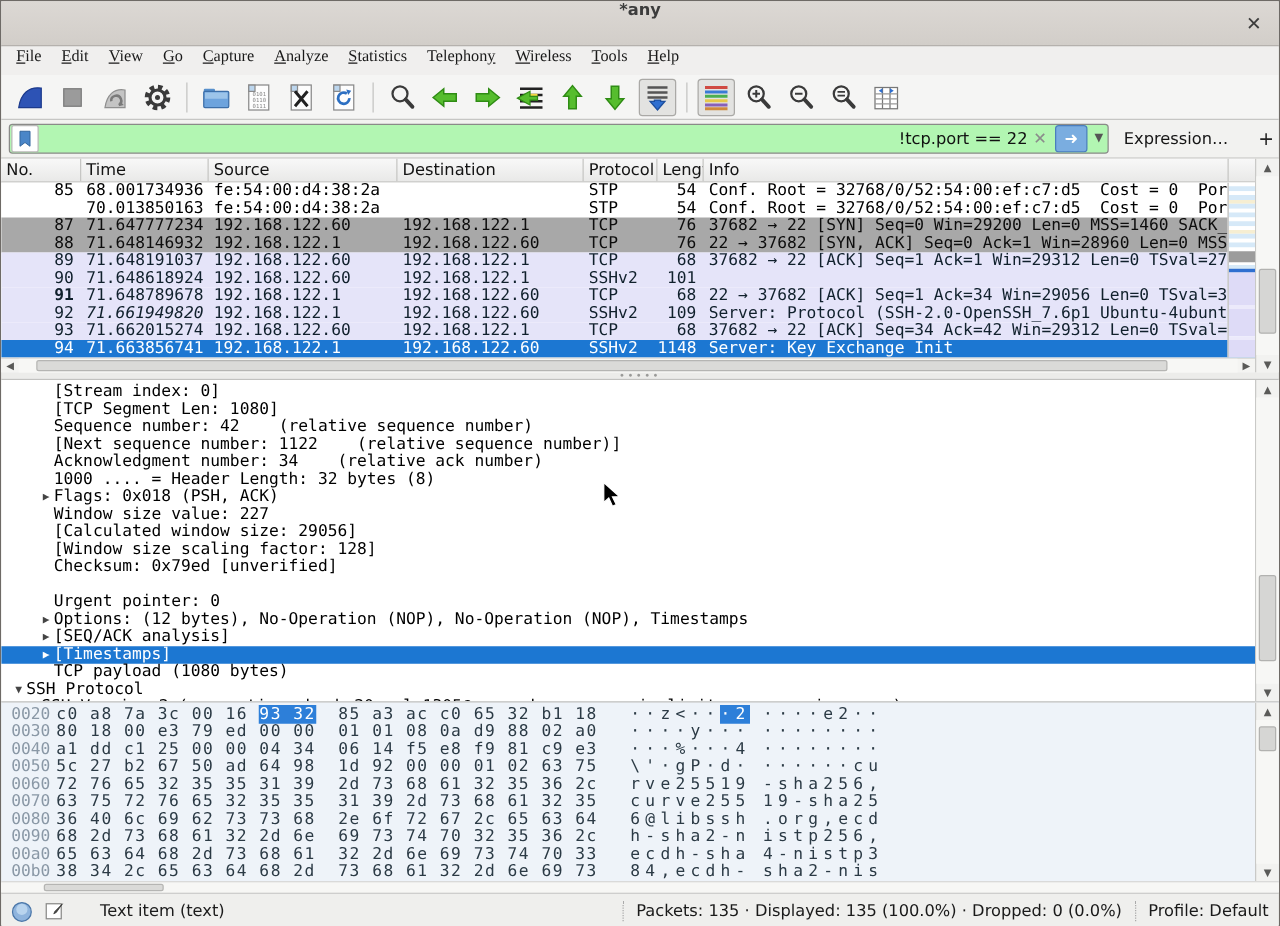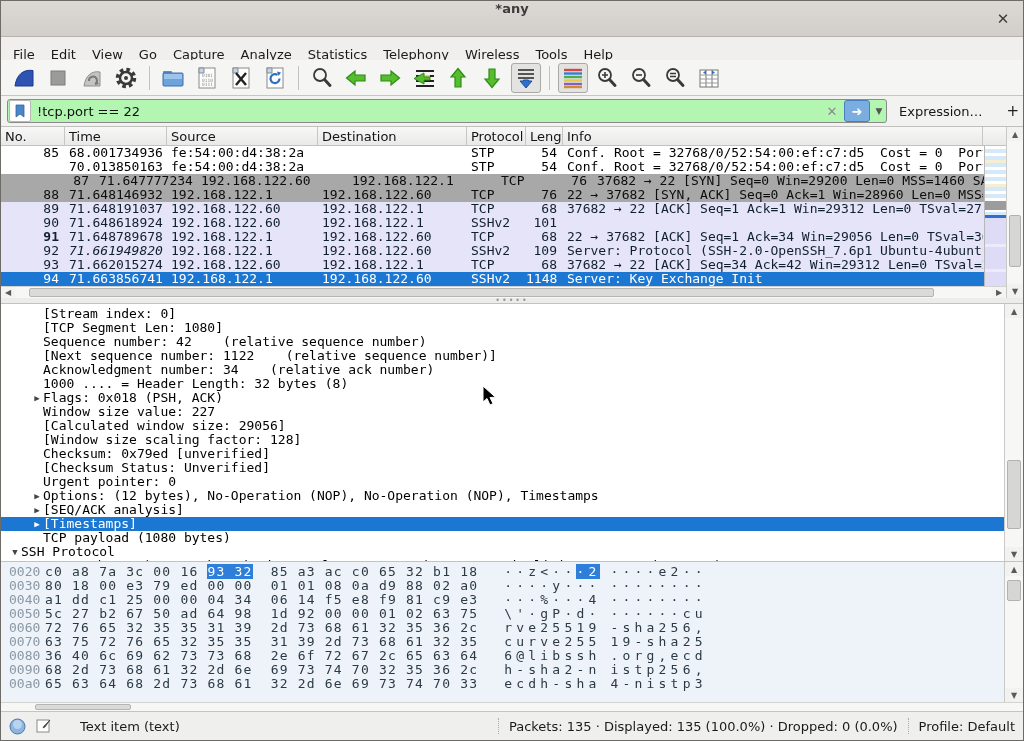--- a/index.html
+++ b/index.html
@@ -7,35 +7,35 @@
   body { font-family:"DejaVu Sans","Liberation Sans",sans-serif; font-size:13px; color:#1a1a1a; background:#efefed; }
   #window { width:1024px; height:741px; border:1px solid #6e6a66; display:flex; flex-direction:column; position:relative; }
 
   
   #titlebar { height:36px; background:linear-gradient(#dcd8d4,#d2cec9); border-bottom:1px solid #b5b1ad; display:flex; justify-content:center; position:relative; flex:0 0 auto; }
   #titlebar .title { font-weight:bold; color:#3c3c3c; }
   #titlebar .close { position:absolute; right:10px; top:8px; width:20px; height:20px; text-align:center; line-height:20px; font-size:15px; color:#3c3c3c; cursor:default; }
 
   
   #menubar { height:23px; background:#f0efee; display:flex; align-items:stretch; padding-left:4px; flex:0 0 auto; }
-  .menu-item { padding:10px 8px; white-space:nowrap; }
+  .menu-item { padding:0 8px; white-space:nowrap;font-family:Liberation Serif, serif; }
   .menu-item u { text-decoration:underline; }
 
   
   #toolbar { height:36px; background:#f5f5f4; border-bottom:1px solid #c6c6c4; display:flex; align-items:center; padding-left:6px; flex:0 0 auto; }
   .tb-btn { width:30px; height:30px; margin:0 2px; display:flex; align-items:center; justify-content:center; border:1px solid transparent; border-radius:3px; }
   .tb-btn.pressed { background:#e3e3e1; border-color:#aaa9a6; }
   .tb-sep { width:1px; height:24px; background:#c3c3c1; margin:0 6px; }
   .tb-btn svg { display:block; }
 
   
   #filterbar { height:31px; background:#f2f2f0; border-bottom:1px solid #bfbfbd; display:flex; align-items:center; padding:0 6px; flex:0 0 auto; }
   #filter-box { flex:0 0 880px; height:24px; background:#b2f6b2; border:1px solid #8a8a88; border-radius:3px; display:flex; align-items:center; overflow:hidden; }
   #bookmark-btn { width:22px; height:22px; margin:0 1px; background:#fff; border:1px solid #b9b9b7; border-radius:2px; display:flex; align-items:center; justify-content:center; }
-  #filter-input { flex:1; border:none; outline:none; background:transparent; font-family:"DejaVu Sans","Liberation Sans",sans-serif; font-size:13px; color:#111; padding-left:5px; }
+  #filter-input { flex:1; border:none; outline:none; background:transparent; font-family:"DejaVu Sans","Liberation Sans",sans-serif; font-size:13px; color:#111; padding-left:5px;text-align:right; }
   .filter-right-btn { flex:0 0 auto; display:flex; align-items:center; justify-content:center; height:22px; }
   #clear-btn { width:20px; color:#8b8b8b; font-weight:bold; font-size:13px; }
   #apply-btn { width:26px; background:#7aade0; border:1px solid #4a7ebd; border-radius:3px; margin:0 2px; color:#fff; font-weight:bold; }
   #dropdown-caret { width:14px; color:#555; font-size:9px; }
   #expression-btn { margin-left:12px; color:#161616; }
   #filter-sep { width:1px; height:20px; background:#c8c8c6; margin:0 10px 0 14px; }
   #add-filter-btn { width:22px; text-align:center; font-size:15px; color:#222; }
 
   
   #packet-list { height:171px; display:flex; flex:0 0 auto; background:#fff; }
@@ -318,21 +318,21 @@
           <div class="prow white">
             <span class="pcell r" style="width: 64px; margin-top: 48px;">86</span>
             <span class="pcell" style="width: 102px;">70.013850163</span>
             <span class="pcell" style="width: 151px;">fe:54:00:d4:38:2a</span>
             <span class="pcell" style="width: 149px;"></span>
             <span class="pcell" style="width: 59px;">STP</span>
             <span class="pcell r" style="width: 37px;">54</span>
             <span class="pcell" style="width: 420px;">Conf. Root = 32768/0/52:54:00:ef:c7:d5  Cost = 0  Port = </span>
           </div>
           <div class="prow gray">
-            <span class="pcell r" style="width: 64px; margin-left: 30px;">87</span>
+            <span class="pcell r" style="width: 64px;">87</span>
             <span class="pcell" style="width: 102px;">71.647777234</span>
             <span class="pcell" style="width: 151px;">192.168.122.60</span>
             <span class="pcell" style="width: 149px;">192.168.122.1</span>
             <span class="pcell" style="width: 59px;">TCP</span>
             <span class="pcell r" style="width: 37px;">76</span>
             <span class="pcell" style="width: 420px;">37682 → 22 [SYN] Seq=0 Win=29200 Len=0 MSS=1460 SACK_PERM</span>
           </div>
           <div class="prow gray">
             <span class="pcell r" style="width: 64px;">88</span>
             <span class="pcell" style="width: 102px;">71.648146932</span>
@@ -450,21 +450,21 @@
         <div class="dline"><span style="width: 30px; flex: 0 0 auto;"></span><span class="exp"></span><span>[TCP Segment Len: 1080]</span></div>
         <div class="dline"><span style="width: 30px; flex: 0 0 auto;"></span><span class="exp"></span><span>Sequence number: 42    (relative sequence number)</span></div>
         <div class="dline"><span style="width: 30px; flex: 0 0 auto;"></span><span class="exp"></span><span>[Next sequence number: 1122    (relative sequence number)]</span></div>
         <div class="dline"><span style="width: 30px; flex: 0 0 auto;"></span><span class="exp"></span><span>Acknowledgment number: 34    (relative ack number)</span></div>
         <div class="dline"><span style="width: 30px; flex: 0 0 auto;"></span><span class="exp"></span><span>1000 .... = Header Length: 32 bytes (8)</span></div>
         <div class="dline"><span style="width: 30px; flex: 0 0 auto;"></span><span class="exp">▶</span><span>Flags: 0x018 (PSH, ACK)</span></div>
         <div class="dline"><span style="width: 30px; flex: 0 0 auto;"></span><span class="exp"></span><span>Window size value: 227</span></div>
         <div class="dline"><span style="width: 30px; flex: 0 0 auto;"></span><span class="exp"></span><span>[Calculated window size: 29056]</span></div>
         <div class="dline"><span style="width: 30px; flex: 0 0 auto;"></span><span class="exp"></span><span>[Window size scaling factor: 128]</span></div>
         <div class="dline"><span style="width: 30px; flex: 0 0 auto;"></span><span class="exp"></span><span>Checksum: 0x79ed [unverified]</span></div>
-        <div class="dline"><span style="width: 30px; flex: 0 0 auto;"></span><span class="exp"></span><span>[Checksum Status: Unverified]</span></div>
+        <div class="dline"><span style="width: 30px; flex: 0 0 auto;"></span><span class="exp"></span></div>
         <div class="dline"><span style="width: 30px; flex: 0 0 auto;"></span><span class="exp"></span><span>Urgent pointer: 0</span></div>
         <div class="dline"><span style="width: 30px; flex: 0 0 auto;"></span><span class="exp">▶</span><span>Options: (12 bytes), No-Operation (NOP), No-Operation (NOP), Timestamps</span></div>
         <div class="dline"><span style="width: 30px; flex: 0 0 auto;"></span><span class="exp">▶</span><span>[SEQ/ACK analysis]</span></div>
         <div class="dline sel"><span style="width: 30px; flex: 0 0 auto;"></span><span class="exp">▶</span><span>[Timestamps]</span></div>
         <div class="dline"><span style="width: 30px; flex: 0 0 auto;"></span><span class="exp"></span><span>TCP payload (1080 bytes)</span></div>
         <div class="dline"><span style="width: 8px; flex: 0 0 auto;"></span><span class="exp">▼</span><span>SSH Protocol</span></div>
         <div class="dline"><span style="width: 20px; flex: 0 0 auto;"></span><span class="exp">▶</span><span>SSH Version 2 (encryption:chacha20-poly1305@openssh.com mac:&lt;implicit&gt; compression:none)</span></div>
       </div>
     <div class="vsb">
       <span class="sb-arrow">▲</span>
@@ -480,20 +480,21 @@
       <div id="hex-rows">
           <div class="hxrow"><span class="hx-off">0020</span><span class="hx-g"><span>c0 a8 7a 3c 00 16 </span><span class="hl">93 32</span></span><span class="hx-gap1"></span><span class="hx-g"><span>85 a3 ac c0 65 32 b1 18</span></span><span class="hx-gap2"></span><span class="hx-a"><span>··z&lt;··</span><span class="hl">·2</span></span><span class="hx-agap"></span><span class="hx-a"><span>····e2··</span></span></div>
           <div class="hxrow"><span class="hx-off">0030</span><span class="hx-g"><span>80 18 00 e3 79 ed 00 00</span></span><span class="hx-gap1"></span><span class="hx-g"><span>01 01 08 0a d9 88 02 a0</span></span><span class="hx-gap2"></span><span class="hx-a"><span>····y···</span></span><span class="hx-agap"></span><span class="hx-a"><span>········</span></span></div>
           <div class="hxrow"><span class="hx-off">0040</span><span class="hx-g"><span>a1 dd c1 25 00 00 04 34</span></span><span class="hx-gap1"></span><span class="hx-g"><span>06 14 f5 e8 f9 81 c9 e3</span></span><span class="hx-gap2"></span><span class="hx-a"><span>···%···4</span></span><span class="hx-agap"></span><span class="hx-a"><span>········</span></span></div>
           <div class="hxrow"><span class="hx-off">0050</span><span class="hx-g"><span>5c 27 b2 67 50 ad 64 98</span></span><span class="hx-gap1"></span><span class="hx-g"><span>1d 92 00 00 01 02 63 75</span></span><span class="hx-gap2"></span><span class="hx-a"><span>\'·gP·d·</span></span><span class="hx-agap"></span><span class="hx-a"><span>······cu</span></span></div>
           <div class="hxrow"><span class="hx-off">0060</span><span class="hx-g"><span>72 76 65 32 35 35 31 39</span></span><span class="hx-gap1"></span><span class="hx-g"><span>2d 73 68 61 32 35 36 2c</span></span><span class="hx-gap2"></span><span class="hx-a"><span>rve25519</span></span><span class="hx-agap"></span><span class="hx-a"><span>-sha256,</span></span></div>
           <div class="hxrow"><span class="hx-off">0070</span><span class="hx-g"><span>63 75 72 76 65 32 35 35</span></span><span class="hx-gap1"></span><span class="hx-g"><span>31 39 2d 73 68 61 32 35</span></span><span class="hx-gap2"></span><span class="hx-a"><span>curve255</span></span><span class="hx-agap"></span><span class="hx-a"><span>19-sha25</span></span></div>
           <div class="hxrow"><span class="hx-off">0080</span><span class="hx-g"><span>36 40 6c 69 62 73 73 68</span></span><span class="hx-gap1"></span><span class="hx-g"><span>2e 6f 72 67 2c 65 63 64</span></span><span class="hx-gap2"></span><span class="hx-a"><span>6@libssh</span></span><span class="hx-agap"></span><span class="hx-a"><span>.org,ecd</span></span></div>
           <div class="hxrow"><span class="hx-off">0090</span><span class="hx-g"><span>68 2d 73 68 61 32 2d 6e</span></span><span class="hx-gap1"></span><span class="hx-g"><span>69 73 74 70 32 35 36 2c</span></span><span class="hx-gap2"></span><span class="hx-a"><span>h-sha2-n</span></span><span class="hx-agap"></span><span class="hx-a"><span>istp256,</span></span></div>
           <div class="hxrow"><span class="hx-off">00a0</span><span class="hx-g"><span>65 63 64 68 2d 73 68 61</span></span><span class="hx-gap1"></span><span class="hx-g"><span>32 2d 6e 69 73 74 70 33</span></span><span class="hx-gap2"></span><span class="hx-a"><span>ecdh-sha</span></span><span class="hx-agap"></span><span class="hx-a"><span>4-nistp3</span></span></div>
+          <div class="hxrow"><span class="hx-off">00b0</span><span class="hx-g"><span>38 34 2c 65 63 64 68 2d</span></span><span class="hx-gap1"></span><span class="hx-g"><span>73 68 61 32 2d 6e 69 73</span></span><span class="hx-gap2"></span><span class="hx-a"><span>84,ecdh-</span></span><span class="hx-agap"></span><span class="hx-a"><span>sha2-nis</span></span></div>
         </div>
       <div class="vsb">
         <span class="sb-arrow">▲</span>
         <span class="sb-track">
             <span class="sb-thumb" style="top:4%; height:18%;"></span>
           </span>
         <span class="sb-arrow">▼</span>
       </div>
     </div>
     <div class="hsb" style="height:9px;">

